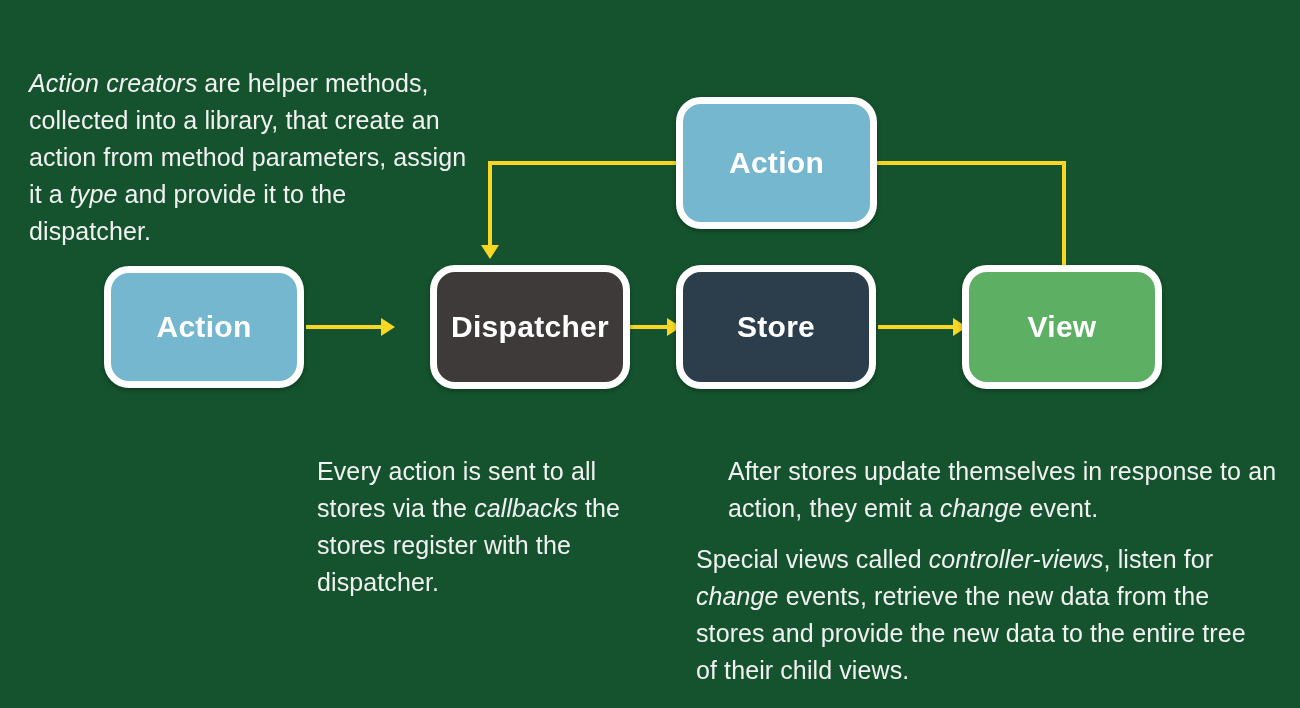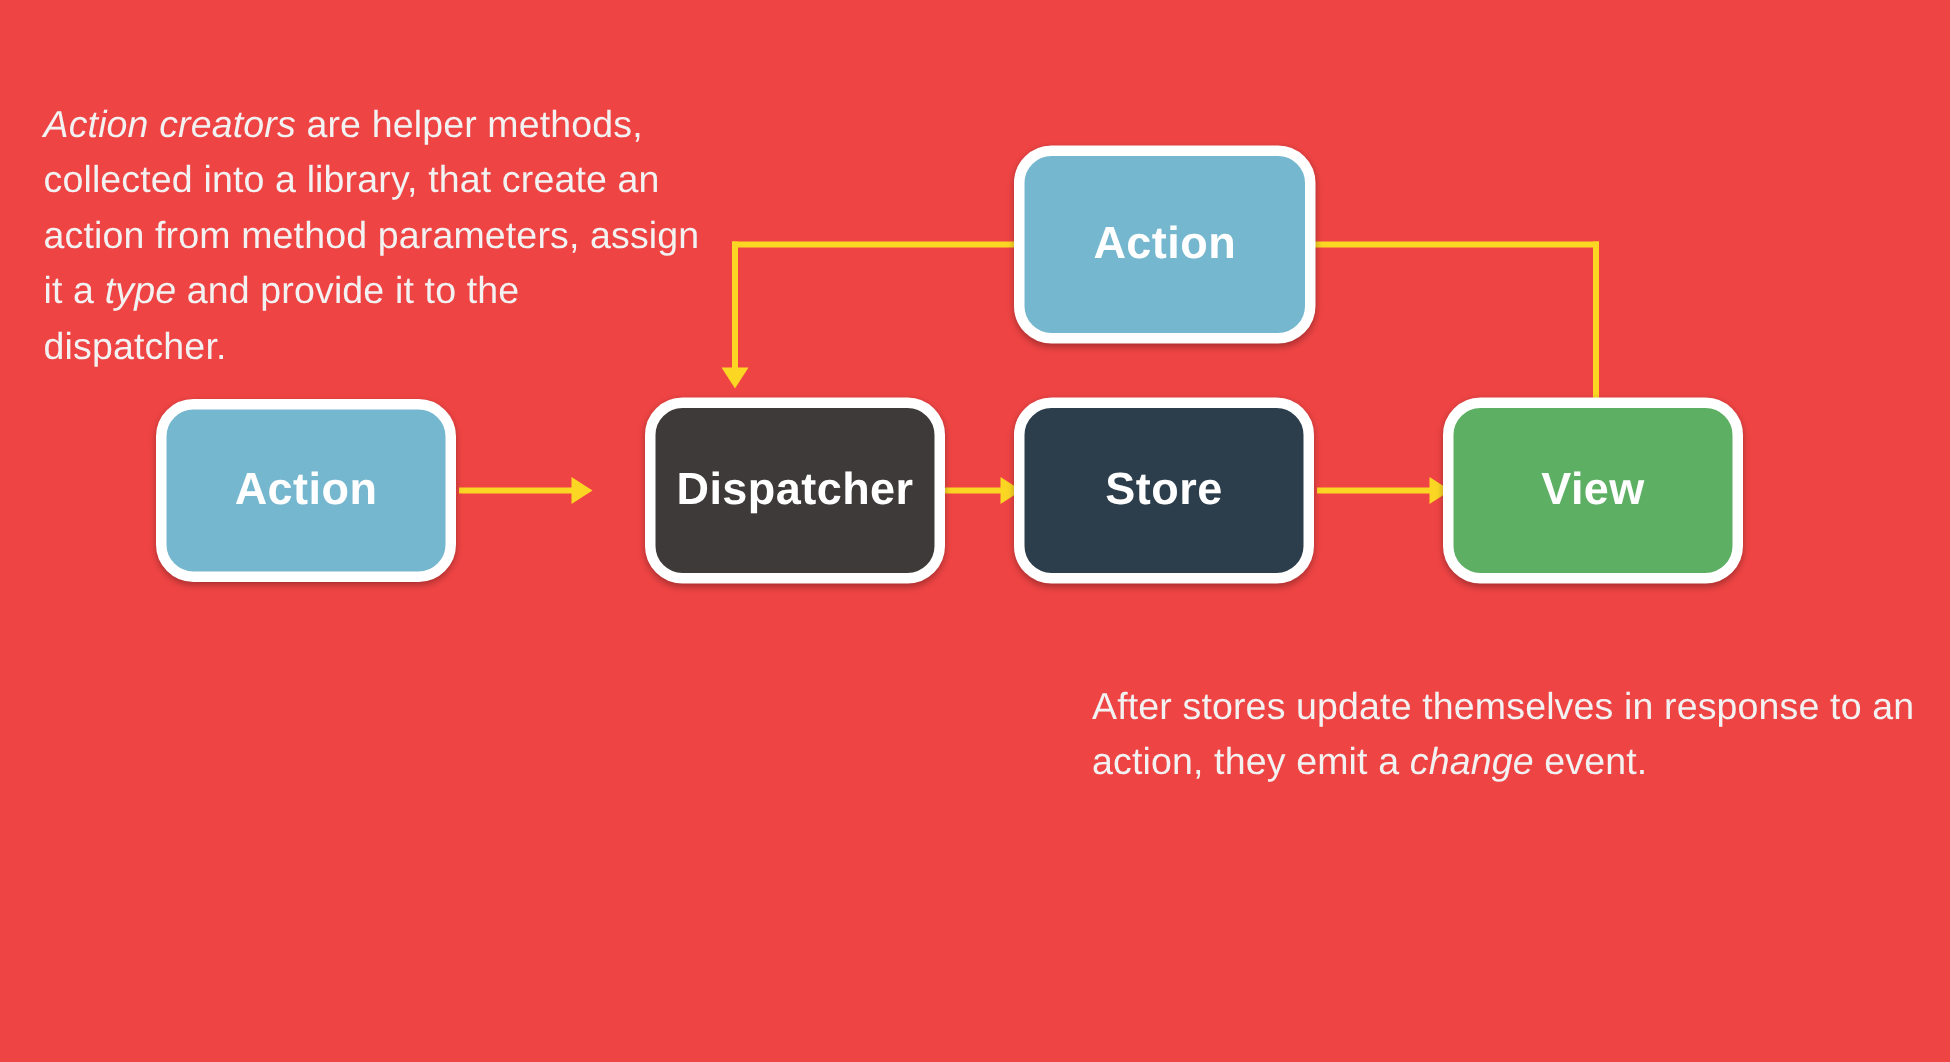--- a/index.html
+++ b/index.html
@@ -5,21 +5,21 @@
 <style>
   html, body {
     margin: 0;
     padding: 0;
     background: #4d4d4f;
   }
   #canvas {
     position: relative;
     width: 1300px;
     height: 708px;
-    background: #ef4444;
+    background: #14532d;
     overflow: hidden;
     font-family: "Liberation Sans", sans-serif;
     color: #ffffff;
     -webkit-font-smoothing: antialiased;
   }
 
   
   .note {
     position: absolute;
     color: #f2f2f2;
@@ -101,23 +101,25 @@
   #arrow-to-view-head       { left: 953px; top: 318px; }
   #arrow-down-head          { left: 481px; top: 245px; }
 </style>
 </head>
 <body>
 
 <div id="canvas">
 
   <p class="note" id="note-action-creators"><em>Action creators</em><span> are helper methods, collected into a library, that create an action from method parameters, assign it a </span><em>type</em><span> and provide it to the dispatcher.</span></p>
 
+  <p class="note" id="note-dispatcher"><span>Every action is sent to all stores via the </span><em>callbacks</em><span> the stores register with the dispatcher.</span></p>
 
   <p class="note" id="note-store"><span>After stores update themselves in response to an action, they emit a </span><em>change</em><span> event.</span></p>
 
+  <p class="note" id="note-controller"><span>Special views called </span><em>controller-views</em><span>, listen for </span><em>change</em><span> events, retrieve the new data from the stores and provide the new data to the entire tree of their child views.</span></p>
 
   <div class="conn conn-h" id="conn-action-to-dispatcher"></div>
   <div class="arrow-right" id="arrow-to-dispatcher-head"></div>
 
   <div class="conn conn-h" id="conn-dispatcher-to-store"></div>
   <div class="arrow-right" id="arrow-to-store-head"></div>
 
   <div class="conn conn-h" id="conn-store-to-view"></div>
   <div class="arrow-right" id="arrow-to-view-head"></div>
 

